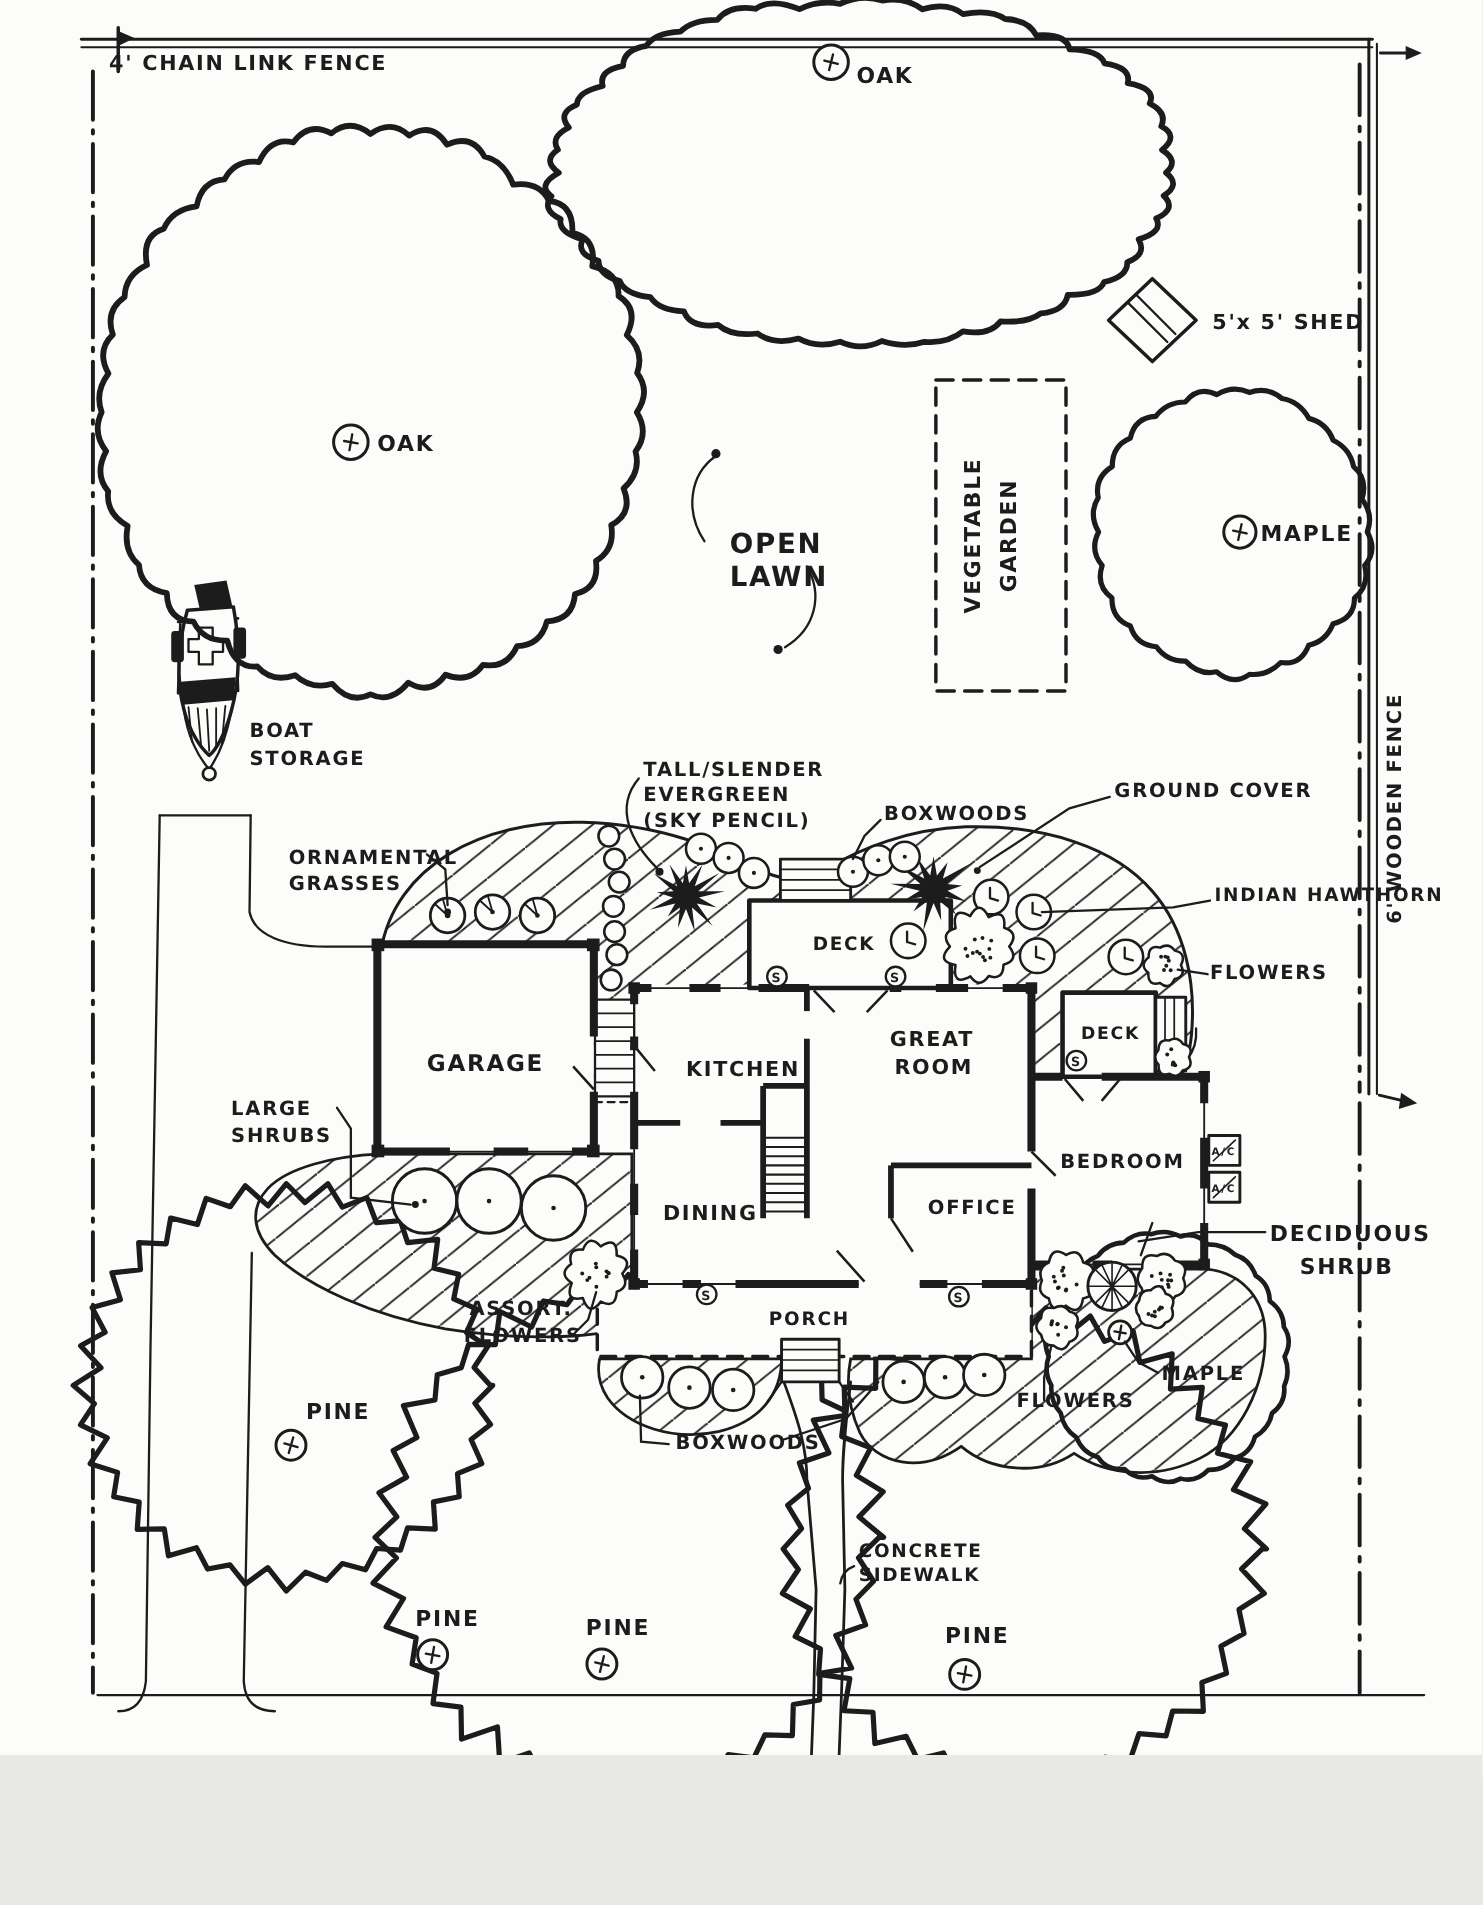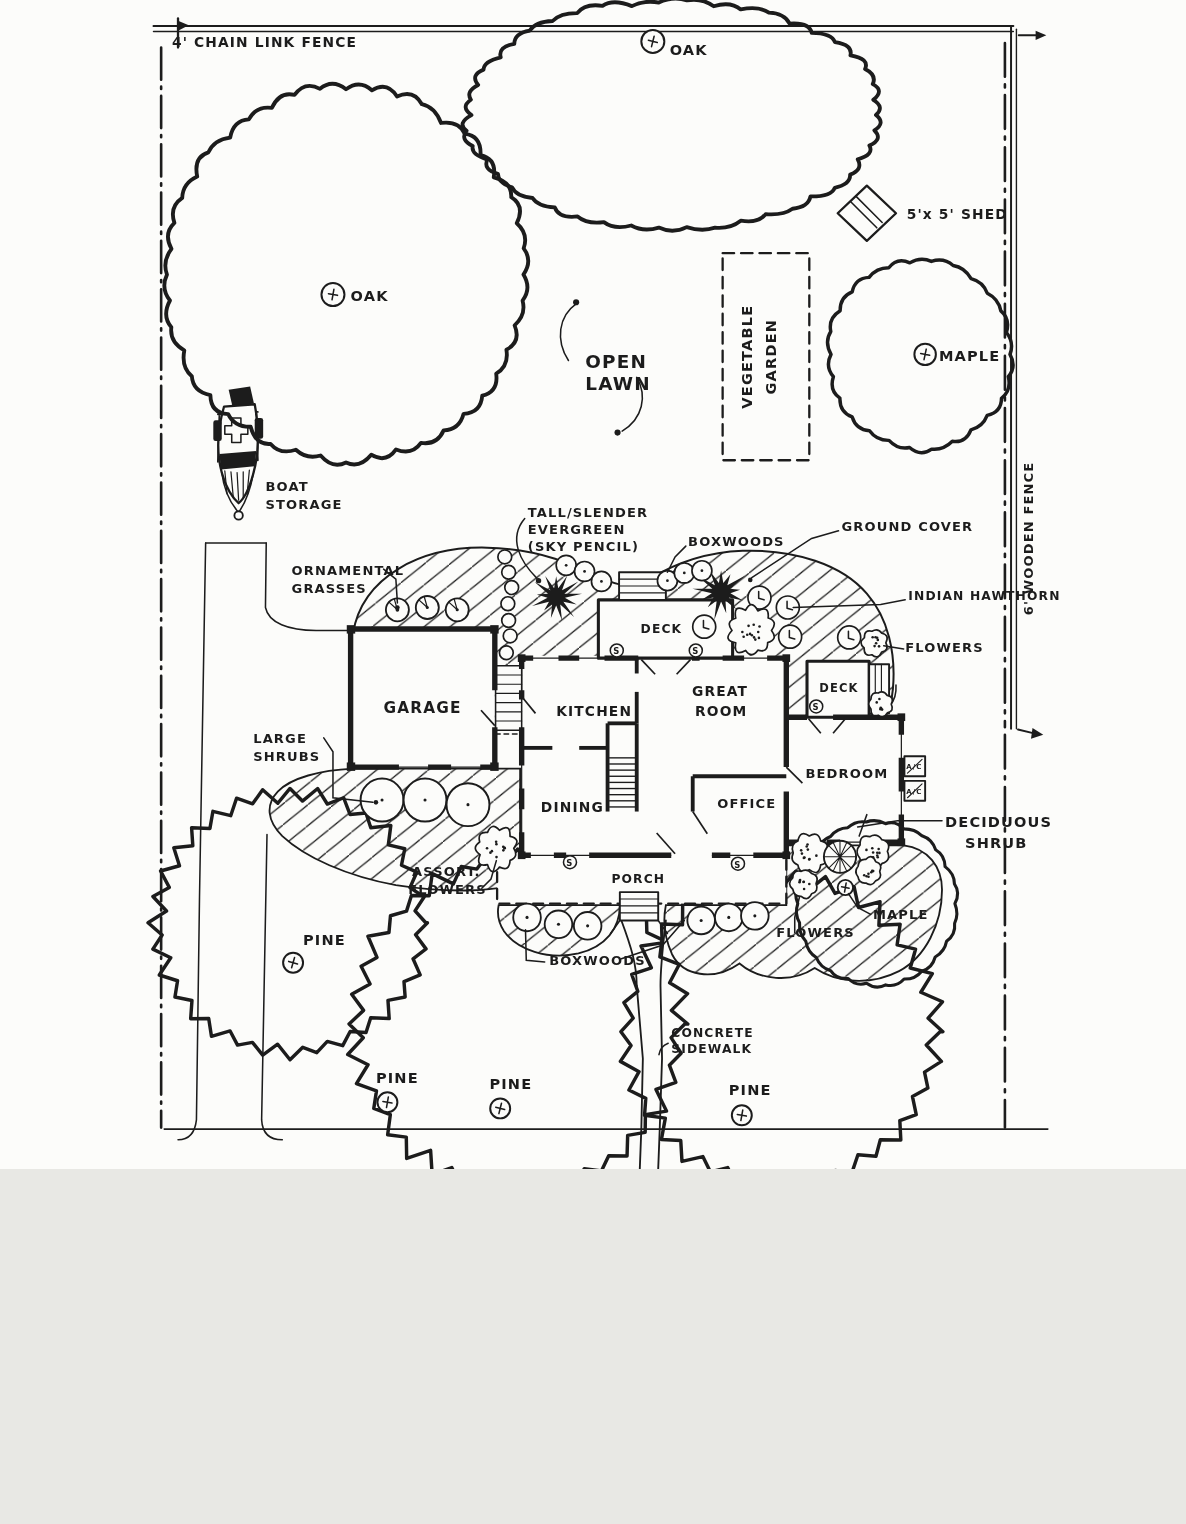--- a/index.html
+++ b/index.html
@@ -1,16 +1,16 @@
 <!DOCTYPE html>
 <html><head>
 <meta charset="utf-8">
 <style>
   html,body{margin:0;padding:0;background:#e8e8e4;}
-  #canvas{width:1186px;height:1169px;background:#fcfcfa;position:relative;margin:0 auto;
+  #canvas{width:1186px;height:1404px;background:#fcfcfa;position:relative;margin:0 auto;
           font-family:"DejaVu Sans",sans-serif;overflow:hidden;}
   svg{display:block;width:100%;height:100%;}
   .lbl{font-family:"DejaVu Sans",sans-serif;font-weight:bold;fill:#1c1c1c;letter-spacing:1.5px;}
   .ink{stroke:#1c1c1c;fill:none;stroke-linecap:round;stroke-linejoin:round;}
   .fill-ink{fill:#1c1c1c;stroke:none;}
   .paper{fill:#fcfcfa;}
 </style>
 </head>
 <body>
 

